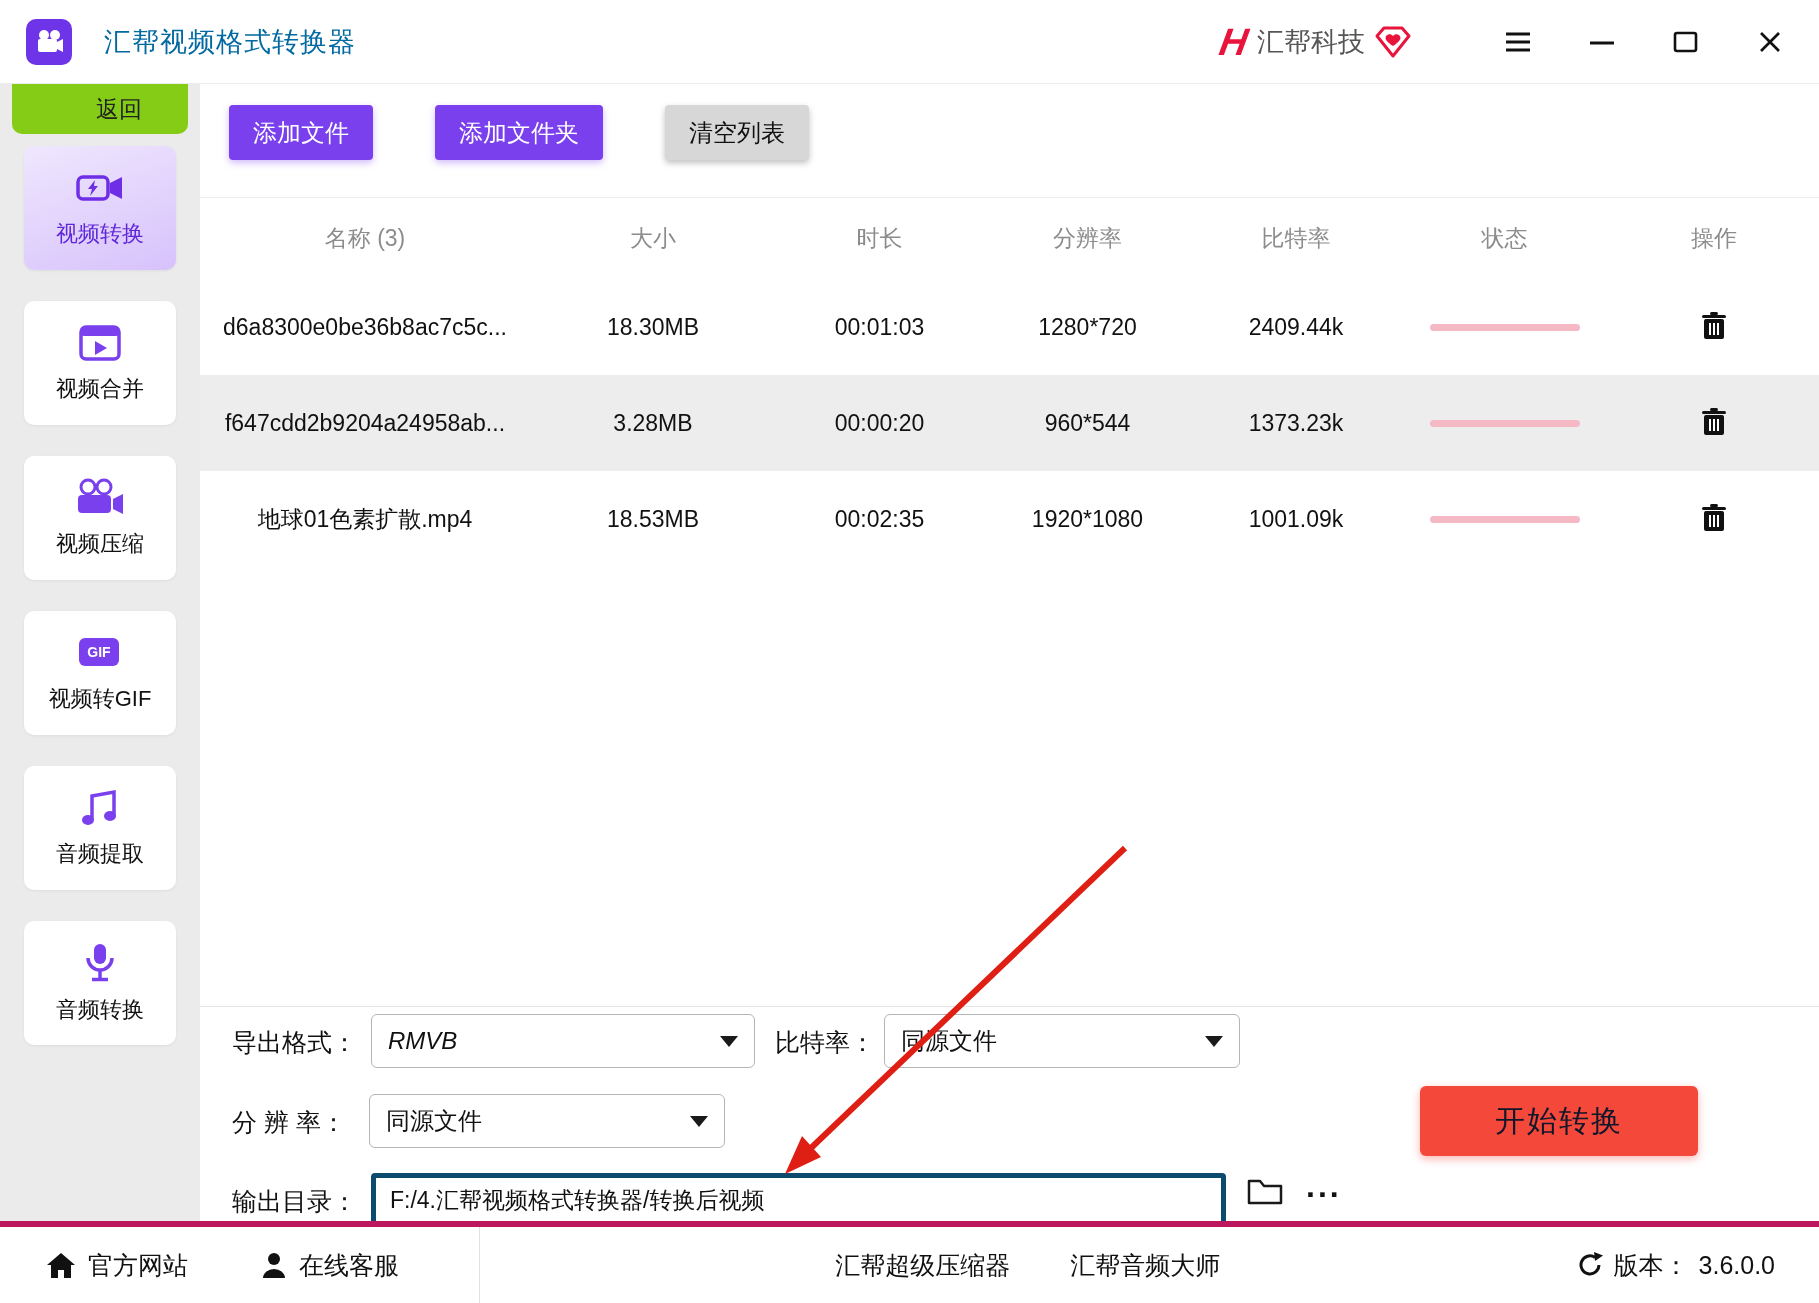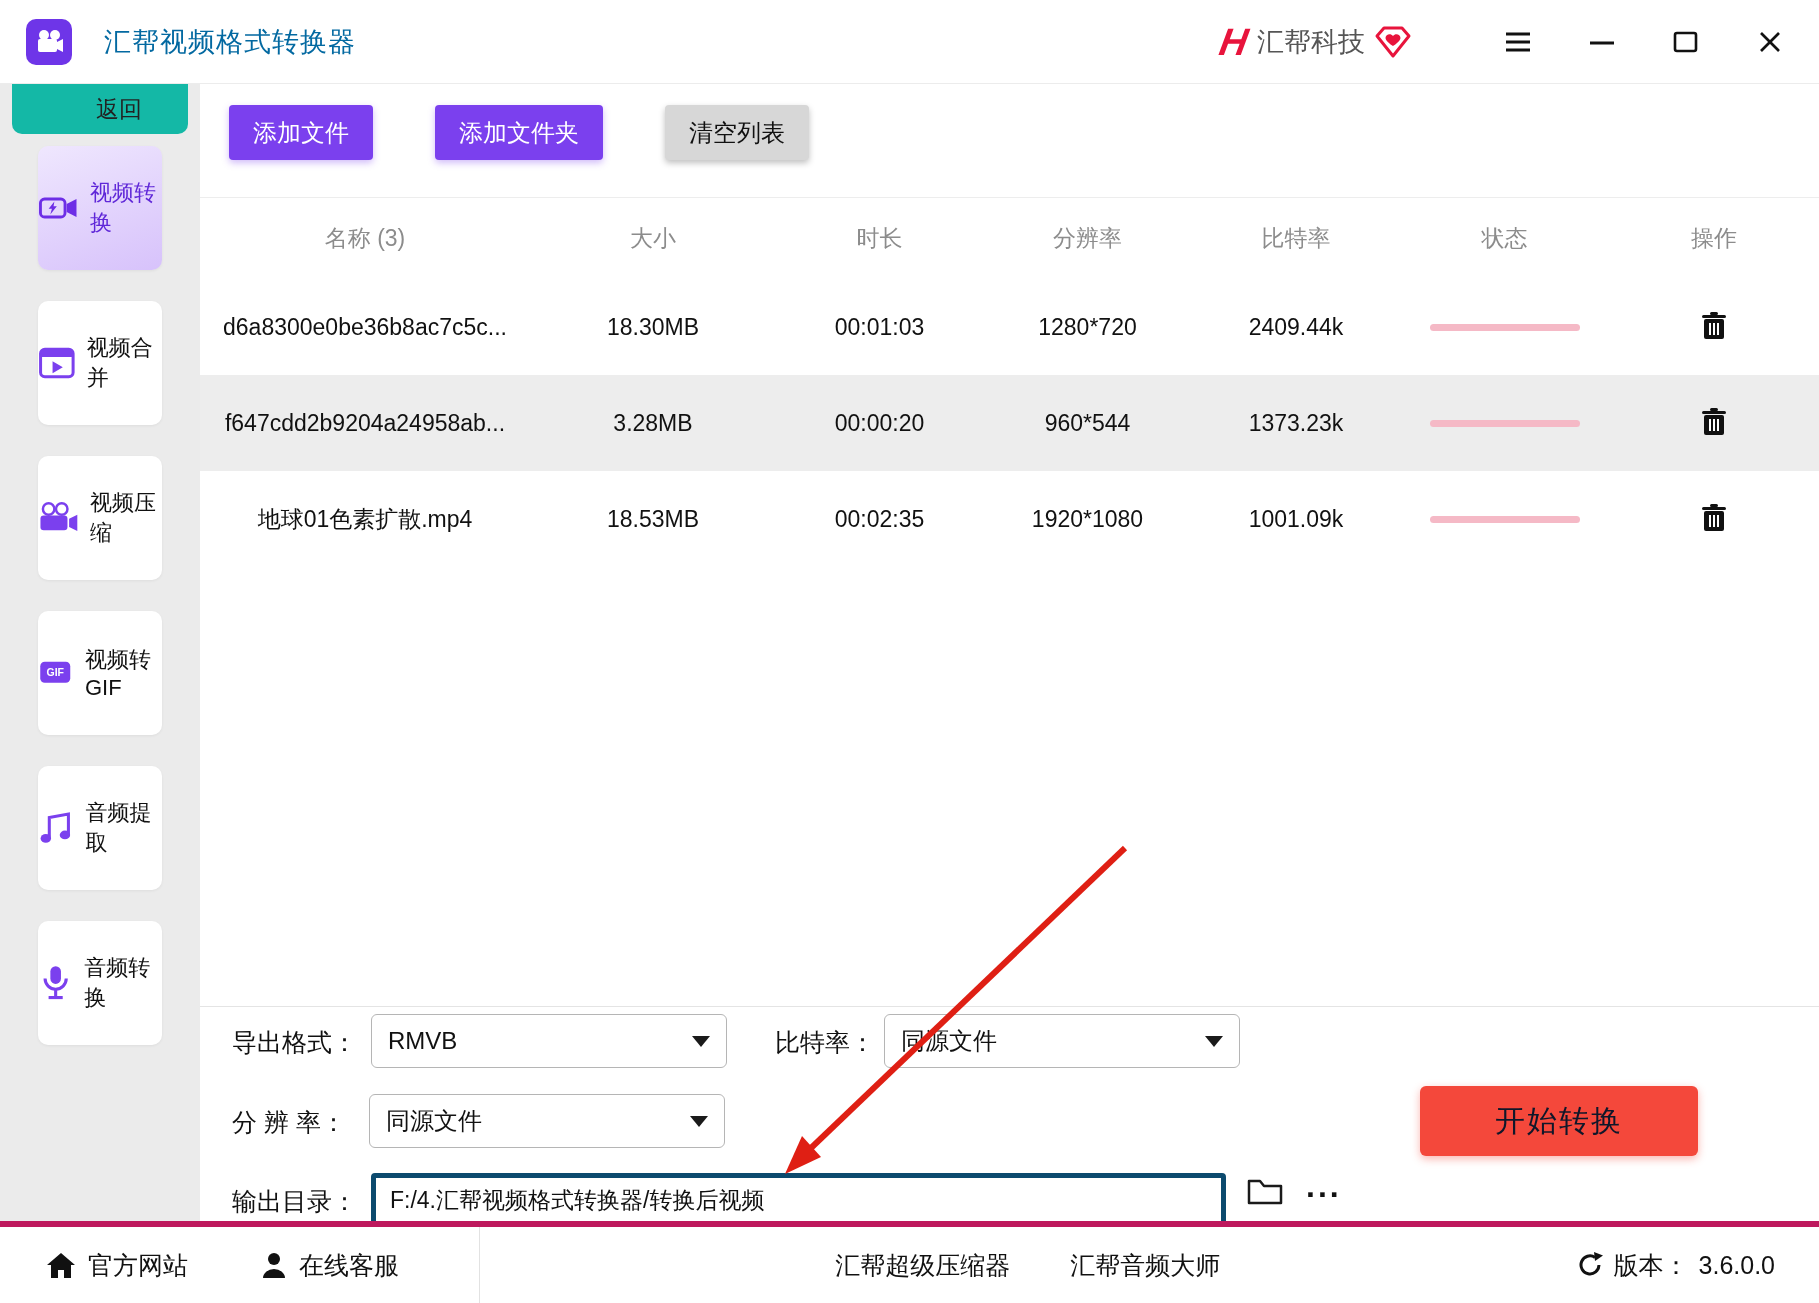--- a/index.html
+++ b/index.html
@@ -13,24 +13,24 @@
   .app-title{font-size:27px;color:#0369a1;margin-left:32px;letter-spacing:1px;}
   .tb-right{margin-left:auto;display:flex;align-items:center;}
   .brand{display:flex;align-items:center;gap:10px;margin-right:46px;cursor:pointer;}
   .brand-mark{font-weight:900;font-style:italic;font-size:38px;color:#e8143c;transform:skewX(-10deg);line-height:1;}
   .brand-text{font-size:27px;color:#555;}
   .win-btn{width:46px;height:46px;display:flex;align-items:center;justify-content:center;margin-left:38px;cursor:pointer;background:none;border:none;padding:0;}
 
   
   .sidebar{position:absolute;top:84px;left:0;width:200px;bottom:76px;background:#ebebeb;
     display:flex;flex-direction:column;align-items:center;}
-  .back-btn{width:176px;height:50px;background:#14b8a6;border:none;border-radius:0 0 10px 10px;
+  .back-btn{width:176px;height:50px;background:#84cc16;border:none;border-radius:0 0 10px 10px;
     display:flex;align-items:center;justify-content:center;font-size:23px;color:#222;cursor:pointer;margin-bottom:12px;font-family:inherit;padding-left:44px;}
-  .nav-card{width:124px;height:124px;background:#fff;border-radius:10px;margin-top:31px;
-    display:flex;flex-direction:row;align-items:center;justify-content:center;gap:11px;cursor:pointer;
+  .nav-card{width:152px;height:124px;background:#fff;border-radius:10px;margin-top:31px;
+    display:flex;flex-direction:column;align-items:center;justify-content:center;gap:11px;cursor:pointer;
     box-shadow:0 1px 3px rgba(0,0,0,0.06);}
   .nav-card:first-of-type{margin-top:0;}
   .nav-card.active{background:linear-gradient(160deg,#efe7fe 0%,#d7c2fb 100%);}
   .nav-label{font-size:22px;color:#111;}
   .nav-card.active .nav-label{color:#5f27d8;font-weight:500;}
 
   
   .main{position:absolute;left:200px;top:84px;right:0;bottom:76px;background:#fff;}
   .toolbar{position:absolute;top:21px;left:29px;display:flex;gap:62px;}
   .btn{height:55px;padding:0 24px;font-size:24px;border:none;border-radius:4px;cursor:pointer;font-family:inherit;}
@@ -45,21 +45,21 @@
   .cell-name{white-space:nowrap;overflow:hidden;text-overflow:ellipsis;padding:0 10px;}
   .pbar{width:150px;height:7px;border-radius:4px;background:#f5b9c6;margin:0 auto;}
   .trash{background:none;border:none;cursor:pointer;padding:0;margin:0 auto;display:block;}
 
   
   .settings{position:absolute;left:0;right:0;top:922px;bottom:0;border-top:1px solid #e4e4e4;}
   .slabel{position:absolute;font-size:25px;color:#111;white-space:nowrap;}
   .dd{position:absolute;display:flex;align-items:center;box-sizing:border-box;border:1px solid #b5b5b5;
     border-radius:6px;background:#fff;height:54px;padding:0 16px;font-size:24px;color:#111;cursor:pointer;}
   .caret{margin-left:auto;width:0;height:0;border-left:9px solid transparent;border-right:9px solid transparent;border-top:11px solid #1a1a1a;}
-  #dd-format{left:171px;top:7px;width:356px;}
+  #dd-format{left:171px;top:7px;width:384px;font-style:italic;}
   #lbl-format{left:32px;top:19px;}
   #lbl-bitrate{left:575px;top:19px;}
   #dd-bitrate{left:684px;top:7px;width:356px;}
   #lbl-resolution{left:32px;top:99px;}
   #dd-resolution{left:169px;top:87px;width:356px;}
   .start-btn{position:absolute;left:1220px;top:79px;width:278px;height:70px;background:#f4483b;color:#0f172a;
     font-size:30px;border:none;border-radius:6px;cursor:pointer;box-shadow:0 3px 8px rgba(244,72,59,0.4);font-family:inherit;letter-spacing:2px;}
   #lbl-output{left:32px;top:178px;}
   .out-input{position:absolute;left:171px;top:166px;width:855px;height:54px;box-sizing:border-box;
     border:5px solid #0c4a6e;border-radius:4px;font-size:23px;padding:0 14px;color:#111;font-family:inherit;background:#fff;}

